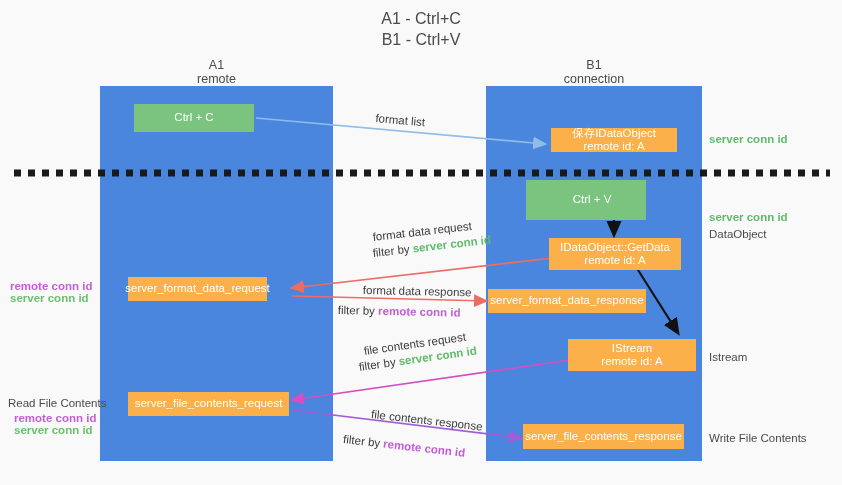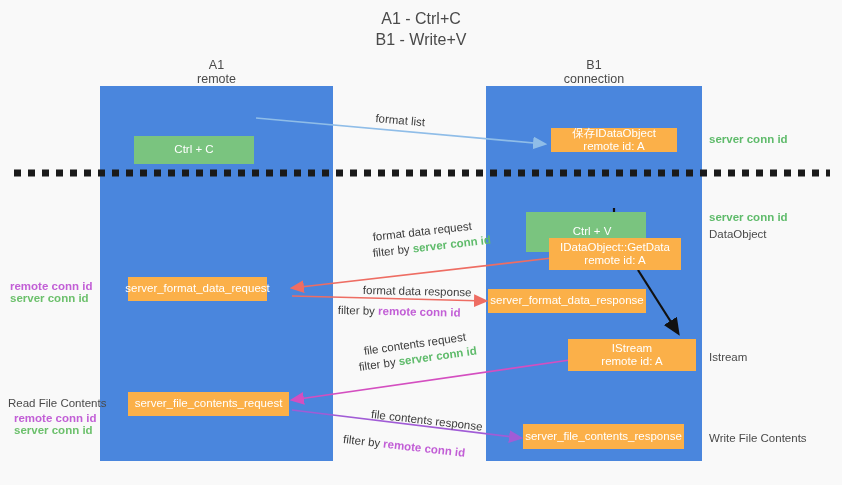--- a/index.html
+++ b/index.html
@@ -18,21 +18,21 @@
   .hdr{position:absolute;text-align:center;color:#4a4a4a;font-size:12.5px;line-height:14px;}
   .hdr .t2{display:block;}
 
   .title{position:absolute;left:0;top:8px;width:842px;text-align:center;
          color:#4a4a4a;font-size:16px;line-height:21px;}
   .title span{display:block;}
 
   .box{position:absolute;box-sizing:border-box;display:flex;flex-direction:column;
        align-items:center;justify-content:center;color:#ffffff;font-size:11.5px;
        line-height:13.5px;text-align:center;}
-  .box.green{background:#7ac47f;margin-top:32px;}
+  .box.green{background:#7ac47f;}
   .box.orange{background:#fbb049;}
   .box span{display:block;}
 
   .sidelbl{position:absolute;font-size:11.5px;line-height:14px;}
   .sidelbl.green{color:#5fbb6b;font-weight:bold;}
   .sidelbl.dark{color:#4a4a4a;}
   .sidelbl.purpleline{color:#c25fd6;font-weight:bold;}
   .sidelbl.greenline{color:#6cc06c;font-weight:bold;}
 
   .alabel{position:absolute;font-size:11.5px;color:#3c3c3c;white-space:nowrap;
@@ -42,21 +42,21 @@
 
   svg.ov{position:absolute;left:0;top:0;width:842px;height:485px;overflow:visible;}
 </style>
 </head>
 <body>
 
 <div id="stage">
 
   <div class="title">
     <span>A1 - Ctrl+C</span>
-    <span>B1 - Write+V</span>
+    <span>B1 - Ctrl+V</span>
   </div>
 
   <div class="hdr" style="left:100px;top:58px;width:233px;">
     <span>A1</span>
     <span class="t2">remote</span>
   </div>
   <div class="hdr" style="left:486px;top:58px;width:216px;">
     <span>B1</span>
     <span class="t2">connection</span>
   </div>

